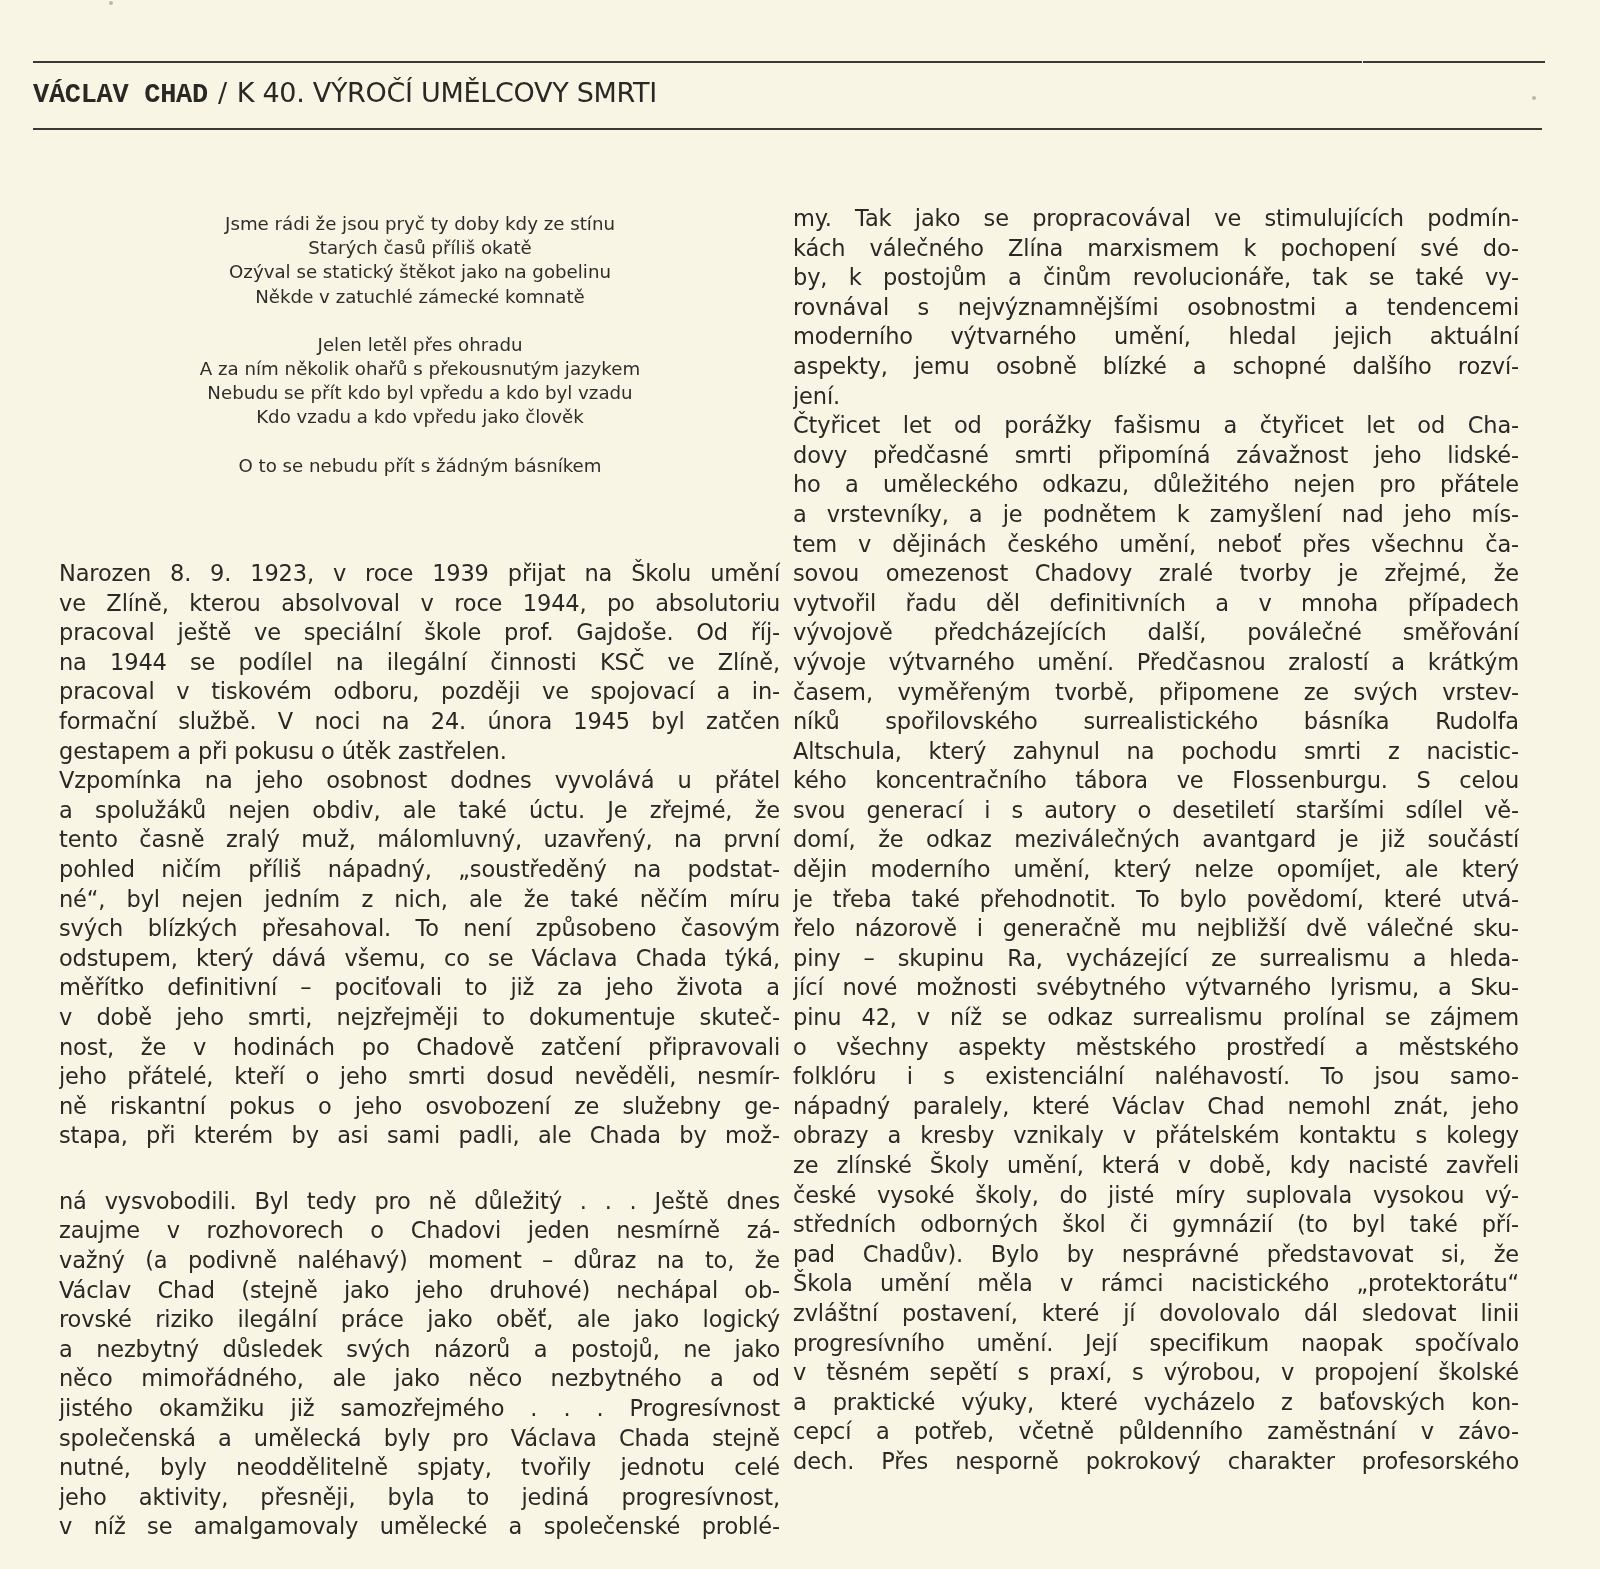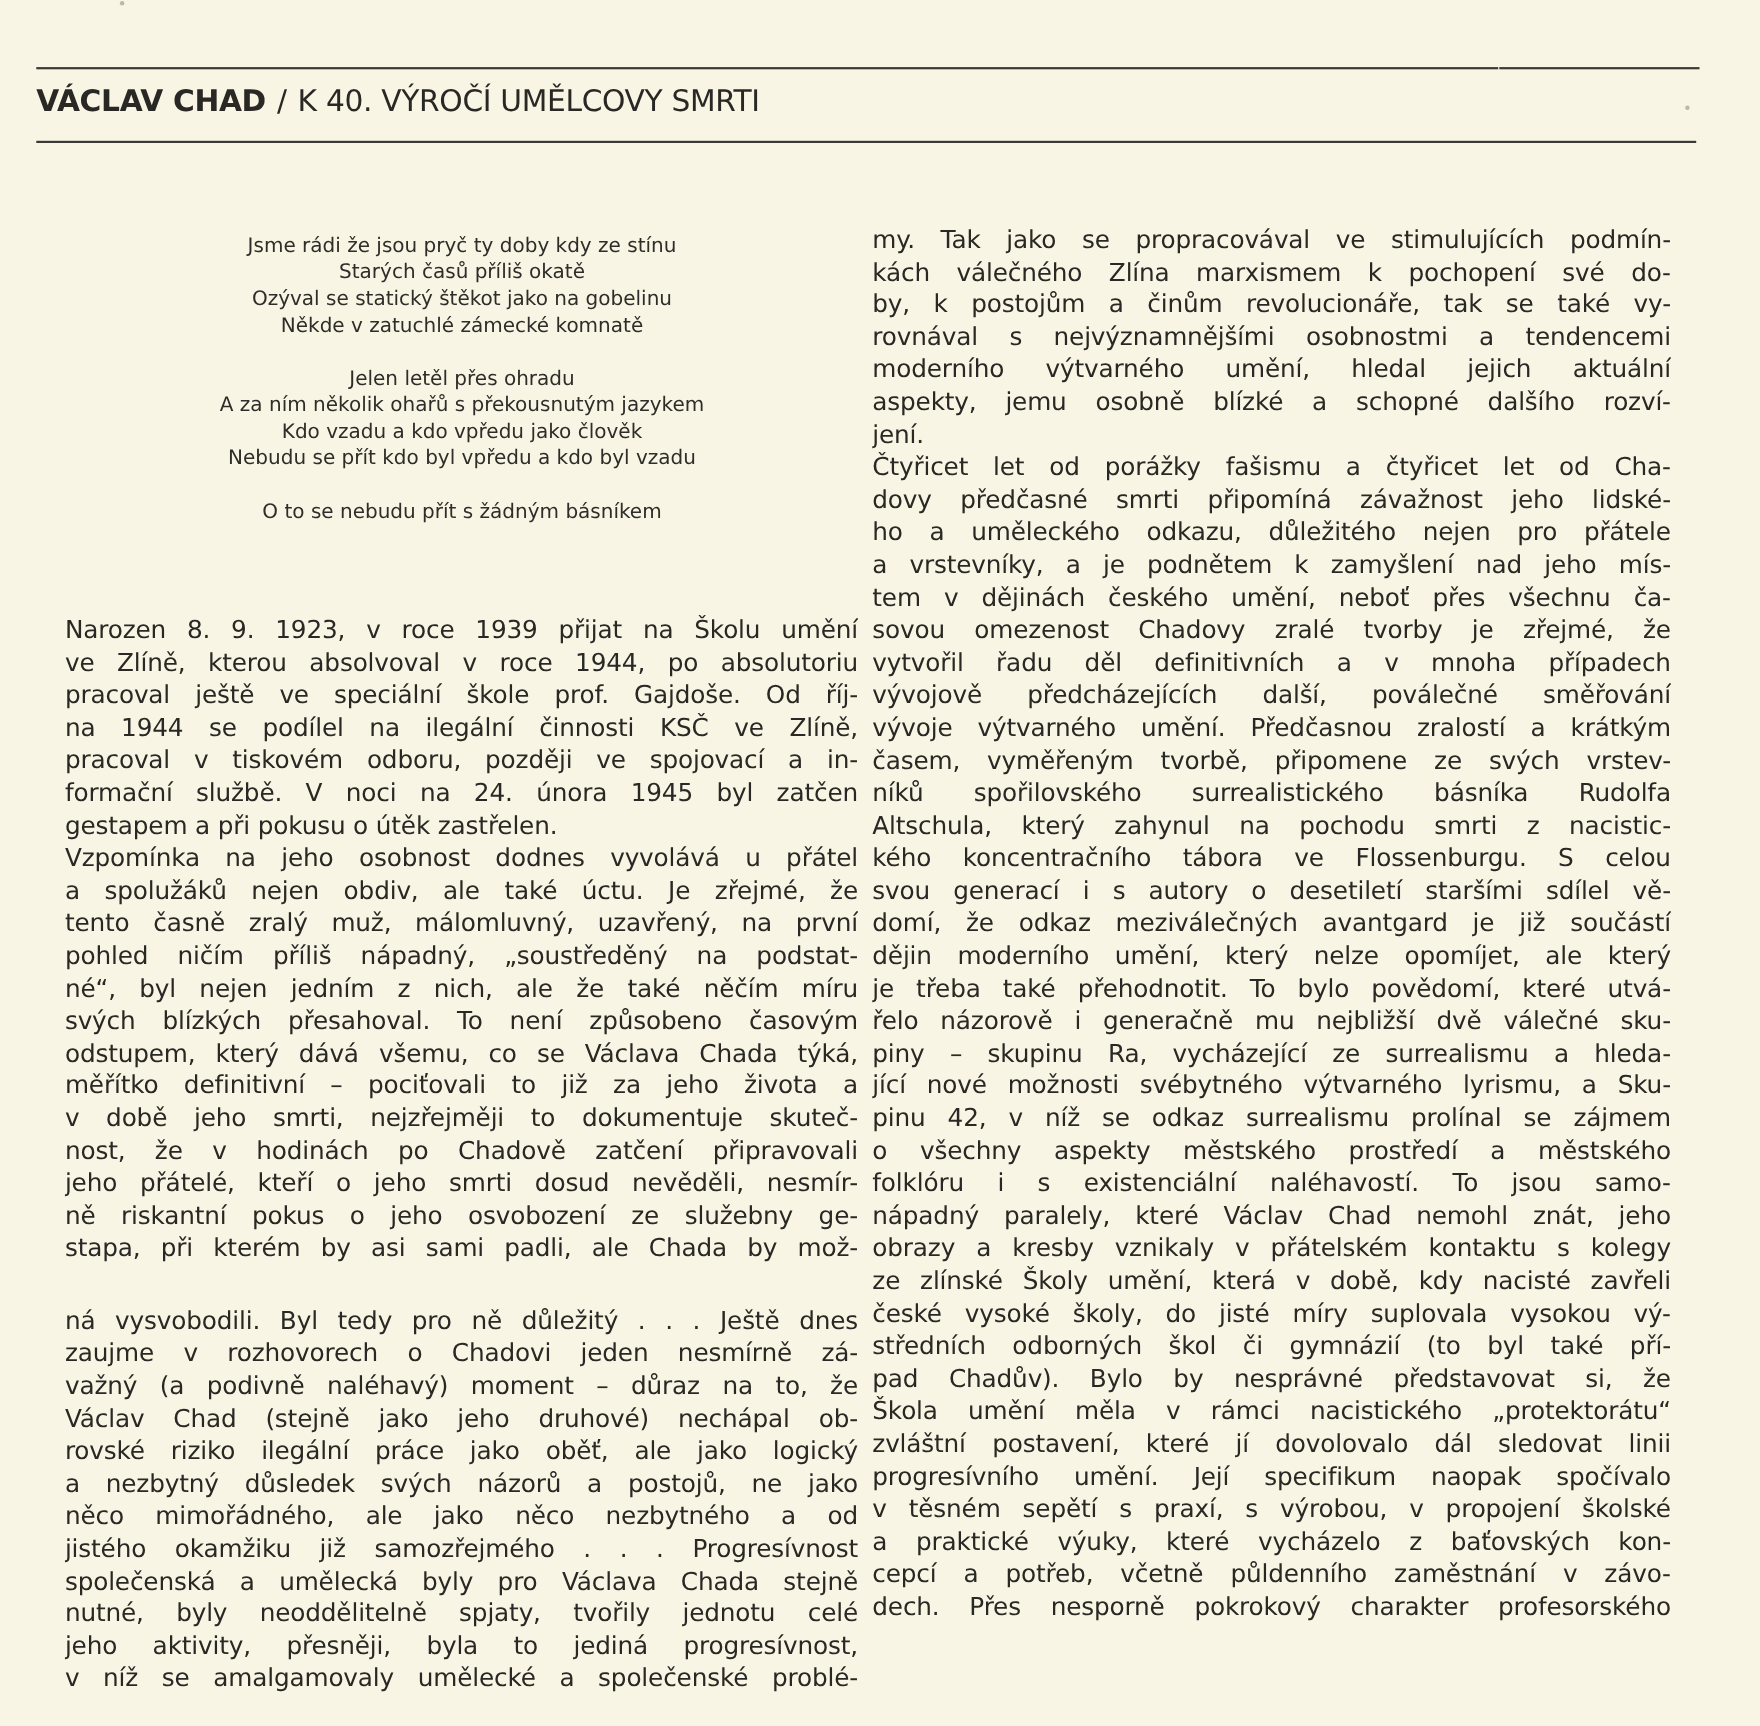--- a/index.html
+++ b/index.html
@@ -13,21 +13,21 @@
   .rule { position: absolute; height: 2px; background: #3b3935; }
   .rule-top-a { top: 61px; left: 33px; width: 1329px; }
   .rule-top-b { top: 61px; left: 1363px; width: 182px; }
   .rule-bottom { top: 128px; left: 33px; width: 1509px; }
 
   .header {
     position: absolute; top: 77px; left: 33px;
     font-size: 27px; letter-spacing: -0.3px; white-space: nowrap;
     color: #2a2824;
   }
-  .header .author { font-weight: bold; }
+  .header .author { font-weight: bold; font-family: Liberation Mono, monospace; }
   .header .sep { margin: 0 10px; font-weight: normal; }
 
   .speck { position: absolute; width: 4px; height: 4px; border-radius: 50%; background: #bdb7a6; }
 
   .poem {
     position: absolute; top: 212px; left: 59px; width: 722px;
     font-size: 18.2px; line-height: 24.2px; color: #2f2d29;
   }
   .poem .stanza { margin-bottom: 24px; }
   .poem .line { white-space: nowrap; text-align: center; }
@@ -64,22 +64,22 @@
   <div id="poem-stanzas">
       <div class="stanza">
         <div class="line">Jsme rádi že jsou pryč ty doby kdy ze stínu</div>
         <div class="line">Starých časů příliš okatě</div>
         <div class="line">Ozýval se statický štěkot jako na gobelinu</div>
         <div class="line">Někde v zatuchlé zámecké komnatě</div>
       </div>
       <div class="stanza">
         <div class="line">Jelen letěl přes ohradu</div>
         <div class="line">A za ním několik ohařů s překousnutým jazykem</div>
+        <div class="line">Nebudu se přít kdo byl vpředu a kdo byl vzadu</div>
         <div class="line">Kdo vzadu a kdo vpředu jako člověk</div>
-        <div class="line">Nebudu se přít kdo byl vpředu a kdo byl vzadu</div>
       </div>
       <div class="stanza" style="margin-bottom: 0px;">
         <div class="line">O to se nebudu přít s žádným básníkem</div>
       </div>
     </div>
 </div>
 
 <div class="col col-left" id="col-left">
     <span class="ln" style="white-space: nowrap;">Narozen 8. 9. 1923, v roce 1939 přijat na Školu umění</span>
     <span class="ln" style="white-space: nowrap;">ve Zlíně, kterou absolvoval v roce 1944, po absolutoriu</span>

